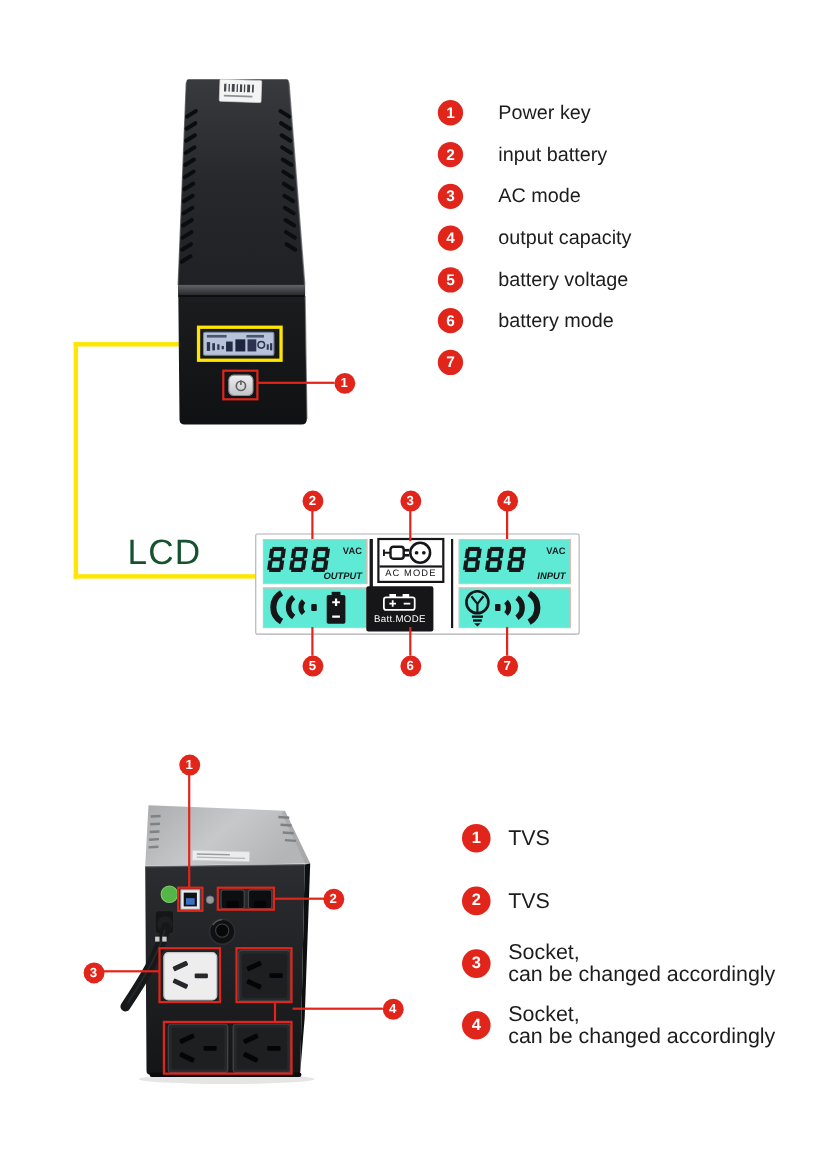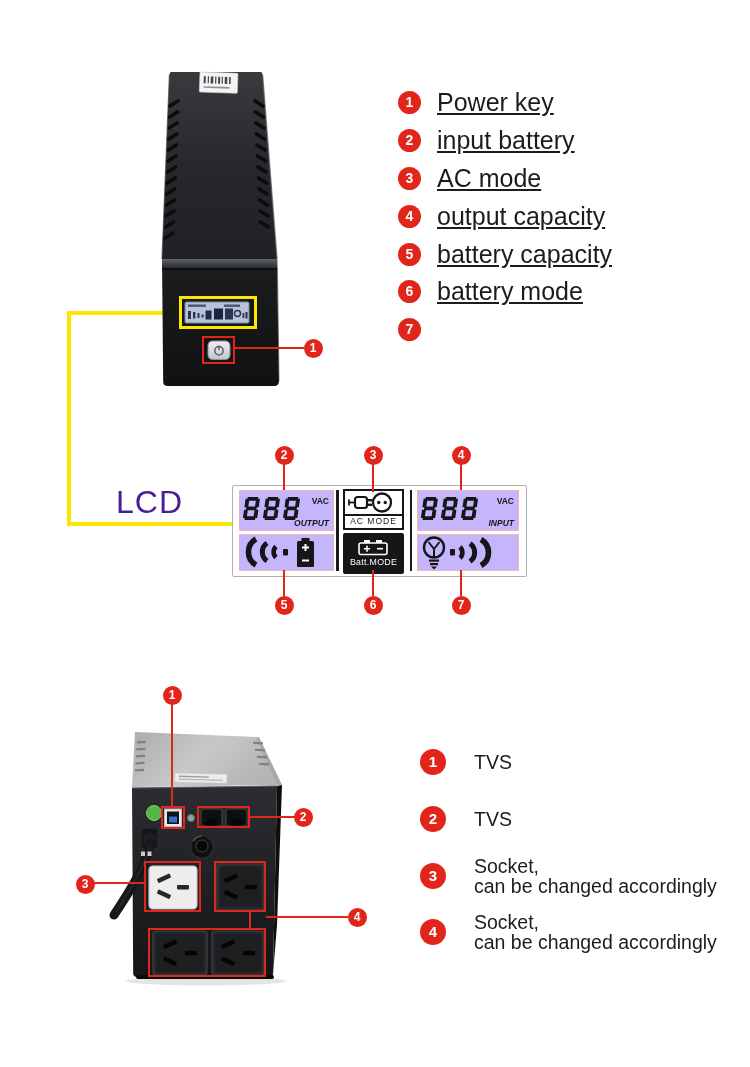--- a/index.html
+++ b/index.html
@@ -11,42 +11,42 @@
       color:#fff;font:bold 12px/19px "Liberation Sans",sans-serif;text-align:center;z-index:30;}
   .rl{position:absolute;background:#e1251b;z-index:25;}
   .rbox{position:absolute;border:2.5px solid #e1251b;box-sizing:border-box;z-index:24;background:transparent;}
   .ybox{position:absolute;border:3px solid #ffe600;box-sizing:border-box;z-index:24;}
   .yl{position:absolute;background:#ffe600;z-index:5;}
   
   .legend-top{position:absolute;left:398px;top:84px;z-index:10;}
   .legend-top .row{display:flex;align-items:center;height:37.8px;}
   .legend-top .num{width:23px;height:23px;border-radius:50%;background:#e1251b;color:#fff;
       font:bold 14px/23px "Liberation Sans",sans-serif;text-align:center;flex:0 0 23px;}
-  .legend-top .lbl{margin-left:16px;font-size:25px;text-decoration:underline;}
+  .legend-top .lbl{margin-left:32px;font-size:18px;}
   .legend-bot .row{position:absolute;left:420px;display:flex;align-items:center;}
   .legend-bot .num{width:26px;height:26px;border-radius:50%;background:#e1251b;color:#fff;
       font:bold 15px/26px "Liberation Sans",sans-serif;text-align:center;flex:0 0 26px;}
-  .legend-bot .txt{margin-left:28px;font-size:19.5px;line-height:20.5px;}
+  .legend-bot .txt{margin-left:16px;font-size:19.5px;line-height:20.5px;}
   
   .lcd-title{position:absolute;left:116px;top:484px;font-size:32px;letter-spacing:1px;
-      color:#4c1d95;z-index:10;}
+      color:#14532d;z-index:10;}
   
   .lcdbox{position:absolute;left:232px;top:485px;width:295px;height:92px;background:#fff;
       border:1.5px solid #b0b0b3;border-radius:2px;box-sizing:border-box;z-index:20;}
-  .cell{position:absolute;border:1px solid #f0b6b0;box-sizing:border-box;background:#c4b5fd;}
+  .cell{position:absolute;border:1px solid #f0b6b0;box-sizing:border-box;background:#5eead4;}
   .divider{position:absolute;background:#1a1a1c;}
   .segwrap{position:absolute;left:2px;top:6px;}
   .unit{position:absolute;right:4px;top:5px;font-size:8.5px;font-weight:bold;color:#17171a;}
   .iolab{position:absolute;right:4px;bottom:2px;font-size:8.5px;font-weight:bold;font-style:italic;color:#17171a;}
   .acbox{position:absolute;left:110px;top:3px;width:61px;height:41px;border:2.5px solid #161618;
       box-sizing:border-box;display:flex;flex-direction:column;background:#fff;}
   .acicon{flex:1;display:flex;align-items:center;justify-content:center;}
   .aclabel{height:12.5px;border-top:2px solid #161618;text-align:center;
       font-size:8.5px;letter-spacing:1px;line-height:11px;color:#161618;}
-  .battbox{position:absolute;left:110px;top:46.5px;width:61px;height:41px;background:#161618;
+  .battbox{position:absolute;left:100px;top:46.5px;width:61px;height:41px;background:#161618;
       border-radius:2px;box-sizing:border-box;display:flex;flex-direction:column;
       align-items:center;justify-content:center;}
   .battlabel{color:#fff;font-size:8.8px;letter-spacing:.3px;margin-top:1px;}
 </style>
 </head>
 <body>
 
 <div class="canvas">
 
   <svg class="abs" style="left:140px;top:50px;z-index:8;" width="200" height="345" viewBox="0 0 200 345">
@@ -166,21 +166,21 @@
     <div class="row">
         <span class="num">3</span>
         <span class="lbl">AC mode</span>
       </div>
     <div class="row">
         <span class="num">4</span>
         <span class="lbl">output capacity</span>
       </div>
     <div class="row">
         <span class="num">5</span>
-        <span class="lbl">battery capacity</span>
+        <span class="lbl">battery voltage</span>
       </div>
     <div class="row">
         <span class="num">6</span>
         <span class="lbl">battery mode</span>
       </div>
     <div class="row">
         <span class="num">7</span>
       </div>
   </div>
 

